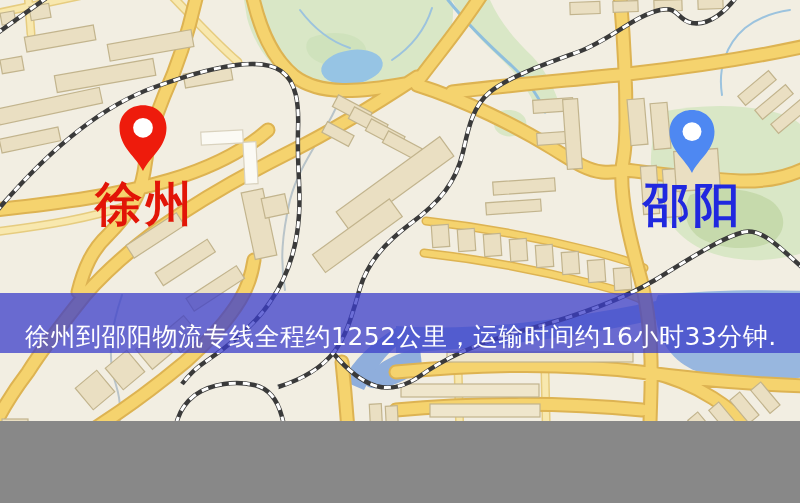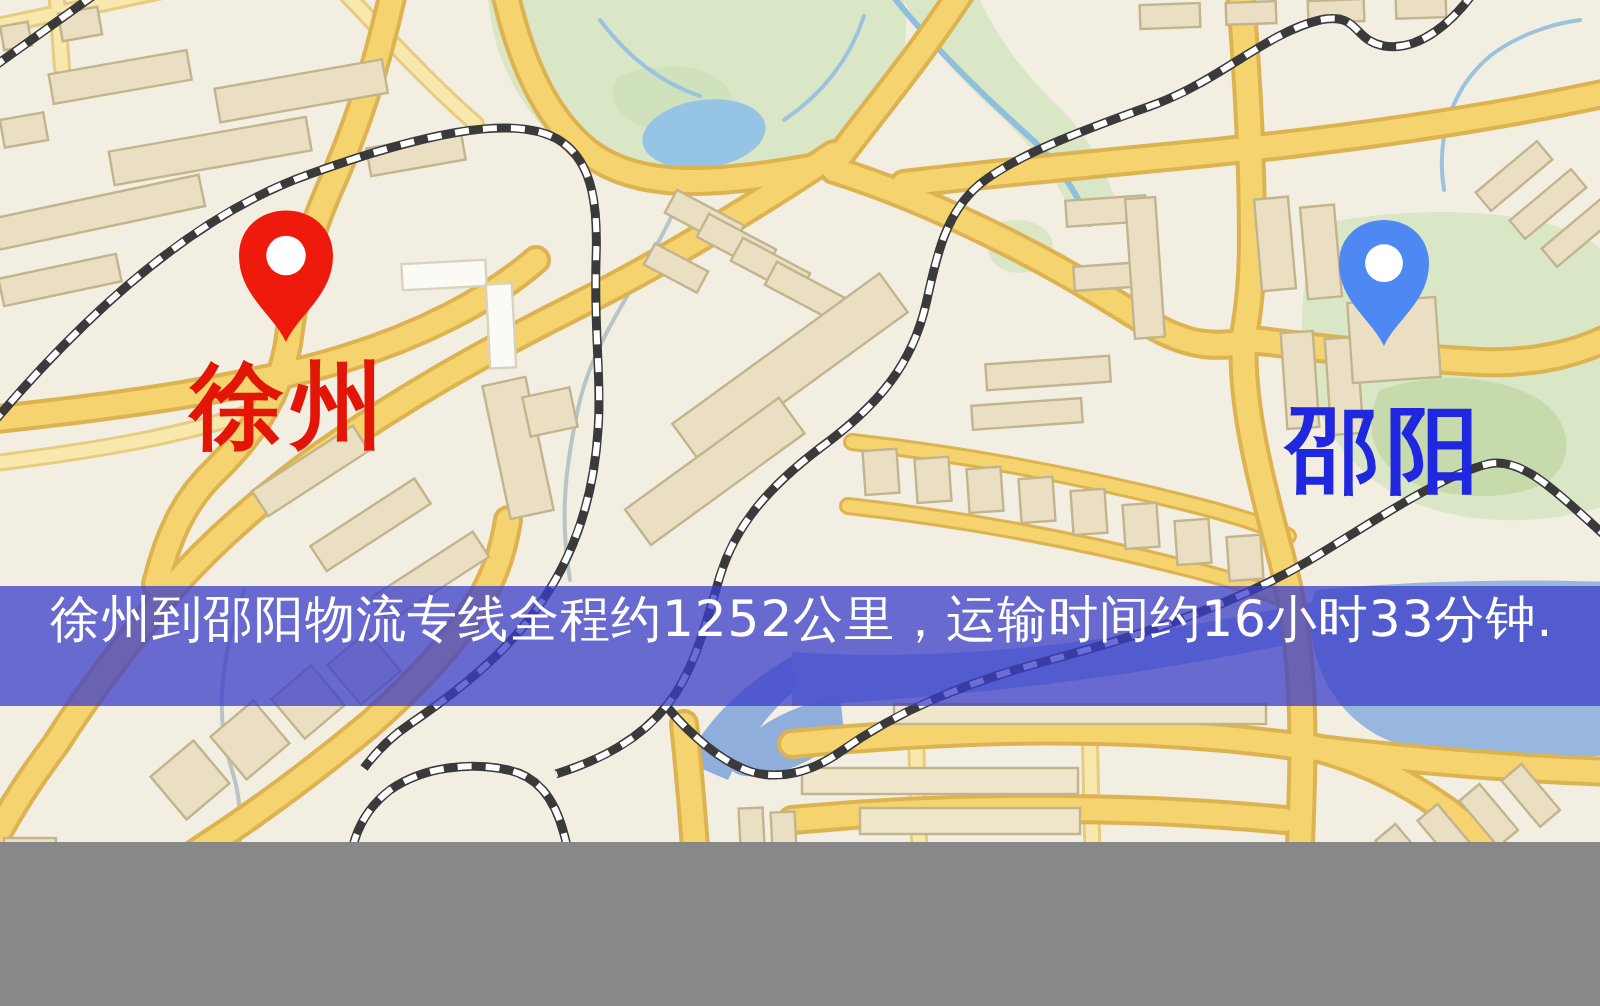--- a/index.html
+++ b/index.html
@@ -8,26 +8,26 @@
     font-family:"DejaVu Sans",sans-serif;background:#F2EEE2;
   }
   .stage svg.map{position:absolute;left:0;top:0;}
   
   .city-label{
     position:absolute;font-size:47px;font-weight:700;letter-spacing:3px;
     line-height:1;white-space:nowrap;text-align:center;
     font-family:"DejaVu Sans",sans-serif;
   }
   .city-label.origin{left:84px;top:180px;width:122px;color:#E21507;}
-  .city-label.destination{left:634px;top:181px;width:118px;color:#2028DF;margin-top:21px;}
+  .city-label.destination{left:634px;top:181px;width:118px;color:#2028DF;}
   
   .route-banner{
     position:absolute;left:0;top:293px;width:800px;height:60px;
     background:rgba(59,61,202,0.75);
-    display:flex;align-items:flex-start;
+    display:flex;align-items:flex-end;
     box-sizing:border-box;padding-left:25px;
   }
   .route-banner .route-text{
     color:#FFFFFF;font-size:25px;letter-spacing:0.5px;white-space:nowrap;
   }
   .pin{position:absolute;left:0;top:0;overflow:visible;}
 </style>
 </head>
 <body>
 

